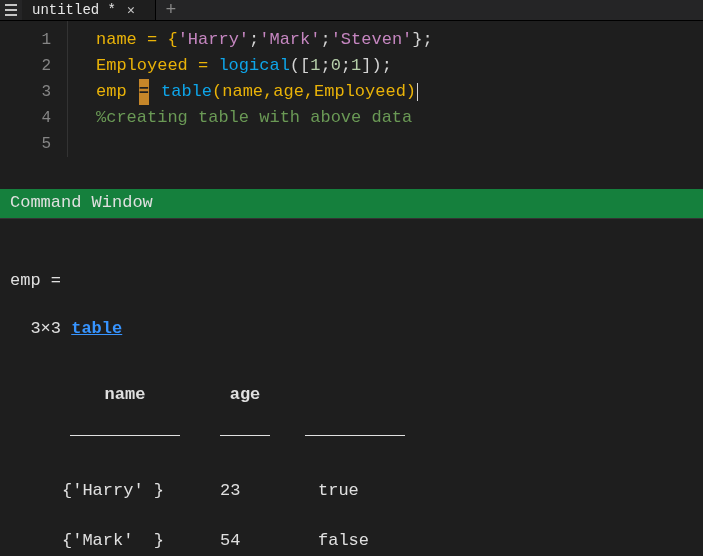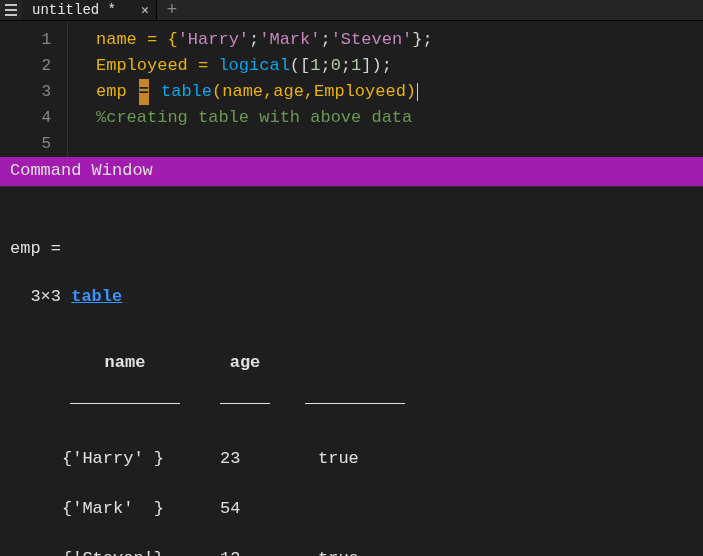--- a/index.html
+++ b/index.html
@@ -27,22 +27,22 @@
     display: flex;
     align-items: center;
     justify-content: center;
     color: #c5c5c5;
   }
   .tab {
     background: #1e1e1e;
     color: #e8e8e8;
     display: flex;
     align-items: center;
-    padding: 0 4px 0 10px;
-    gap: 22px;
+    padding: 0 17px 0 10px;
+    gap: 8px;
     border-right: 1px solid #000;
     font-size: 14px;
   }
   .tab .close {
     width: 14px;
     height: 14px;
     display: flex;
     align-items: center;
     justify-content: center;
     color: #c5c5c5;
@@ -107,25 +107,26 @@
     background: #d4d4d4;
     vertical-align: middle;
     margin-left: 1px;
   }
   .editor-divider {
     height: 4px;
     background: #000;
   }
   
   .cmd-header {
-    background: #a21caf;
+    background: #15803d;
     color: #e0e0e0;
     font-size: 17px;
     padding: 4px 10px 6px 10px;
     border-bottom: 1px solid #333;
+    margin-top: 32px;
   }
   
   .cmd-body {
     background: #1e1e1e;
     flex: 1;
     padding: 26px 10px 10px 10px;
     font-size: 17px;
     color: #e0e0e0;
     white-space: pre;
     line-height: 24px;
@@ -205,17 +206,17 @@
 
 <div class="cmd-header">Command Window</div>
 <div class="cmd-body">
 <span>emp =</span>
 
 <span>  3×3 </span><span class="link">table</span>
 <div class="tbl">
 <div class="tbl-head"><span class="tbl-col1">name</span><span class="tbl-col2">age</span></div>
 <div class="tbl-rule"><span class="r1"></span><span class="r2"></span><span class="r3"></span></div>
 <div class="tbl-row"><span class="c1">{'Harry' }</span><span class="c2">23</span><span class="c3">true </span></div>
-<div class="tbl-row"><span class="c1">{'Mark'  }</span><span class="c2">54</span></div>
+<div class="tbl-row"><span class="c1">{'Mark'  }</span><span class="c2">54</span><span class="c3">false</span></div>
 <div class="tbl-row"><span class="c1">{'Steven'}</span><span class="c2">13</span><span class="c3">true </span></div>
 </div>
 
 </div>
 
 </body></html>

